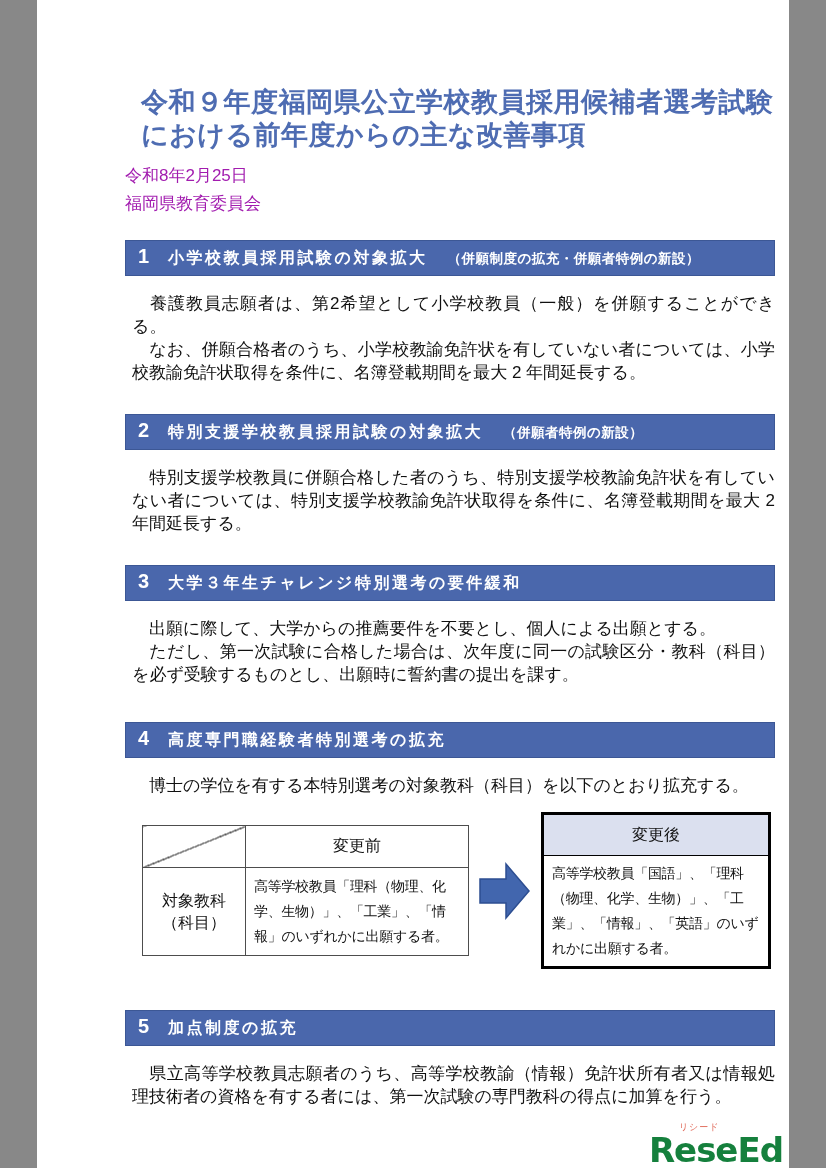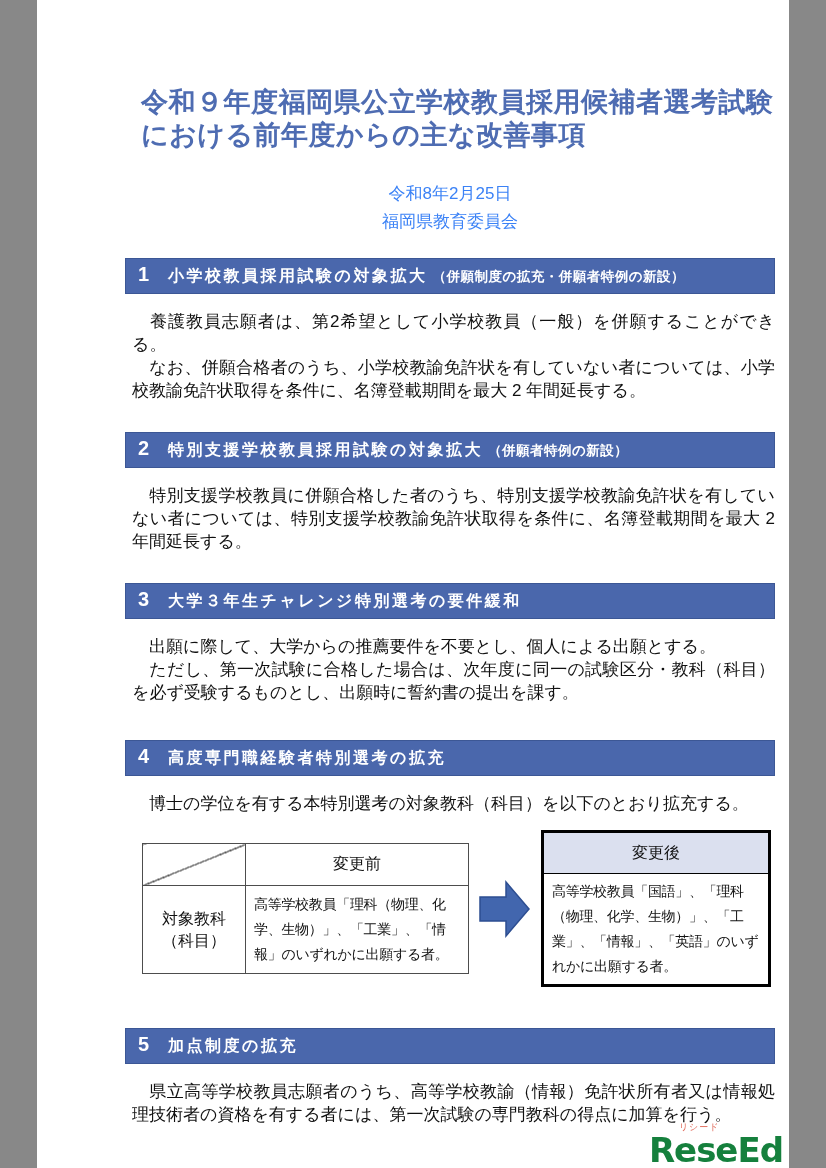--- a/index.html
+++ b/index.html
@@ -18,41 +18,41 @@
   .doc-title {
     margin:86px 0 0 16px;
     font-size:27px; line-height:33px;
     font-weight:bold; color:#4e6cb2;
     letter-spacing:0.5px;
   }
   .doc-title span { display:block; }
 
   
   .meta {
-    margin-top:28px;
-    text-align:center;
-    font-size:17px; line-height:28px; color:#3b82f6;
+    margin-top:10px;
+    text-align:left;
+    font-size:17px; line-height:28px; color:#a21caf;
   }
 
   
   .section-bar {
     margin-top:30px;
     background:#4a67ac;
     border:1px solid #3c5795;
     color:#ffffff;
     display:flex; align-items:baseline;
     padding:4px 8px 6px 12px;
     box-sizing:border-box;
   }
   .section-bar.first { margin-top:22px; }
   .section-bar.mt4 { margin-top:36px; }
   .section-bar.mt5 { margin-top:41px; }
   .bar-num { font-size:20px; font-weight:bold; flex:0 0 30px; }
   .bar-title { font-size:16px; font-weight:bold; letter-spacing:2.5px; white-space:nowrap; }
-  .bar-sub { font-size:13.5px; font-weight:bold; margin-left:5px; letter-spacing:0.5px; white-space:nowrap; }
+  .bar-sub { font-size:13.5px; font-weight:bold; margin-left:20px; letter-spacing:0.5px; white-space:nowrap; }
 
   
   .body { margin:16px 0 0 7px; font-size:17px; line-height:23px; color:#101010; text-align:justify; }
   .body p { margin:0; }
 
   
   .table-area { margin:15px 4px 0 17px; display:flex; align-items:center; }
   table { border-collapse:collapse; table-layout:fixed; }
   .tbl-before { width:320px; border:1px solid #4d4d4d; }
   .tbl-before th, .tbl-before td { border:1px solid #4d4d4d; }

